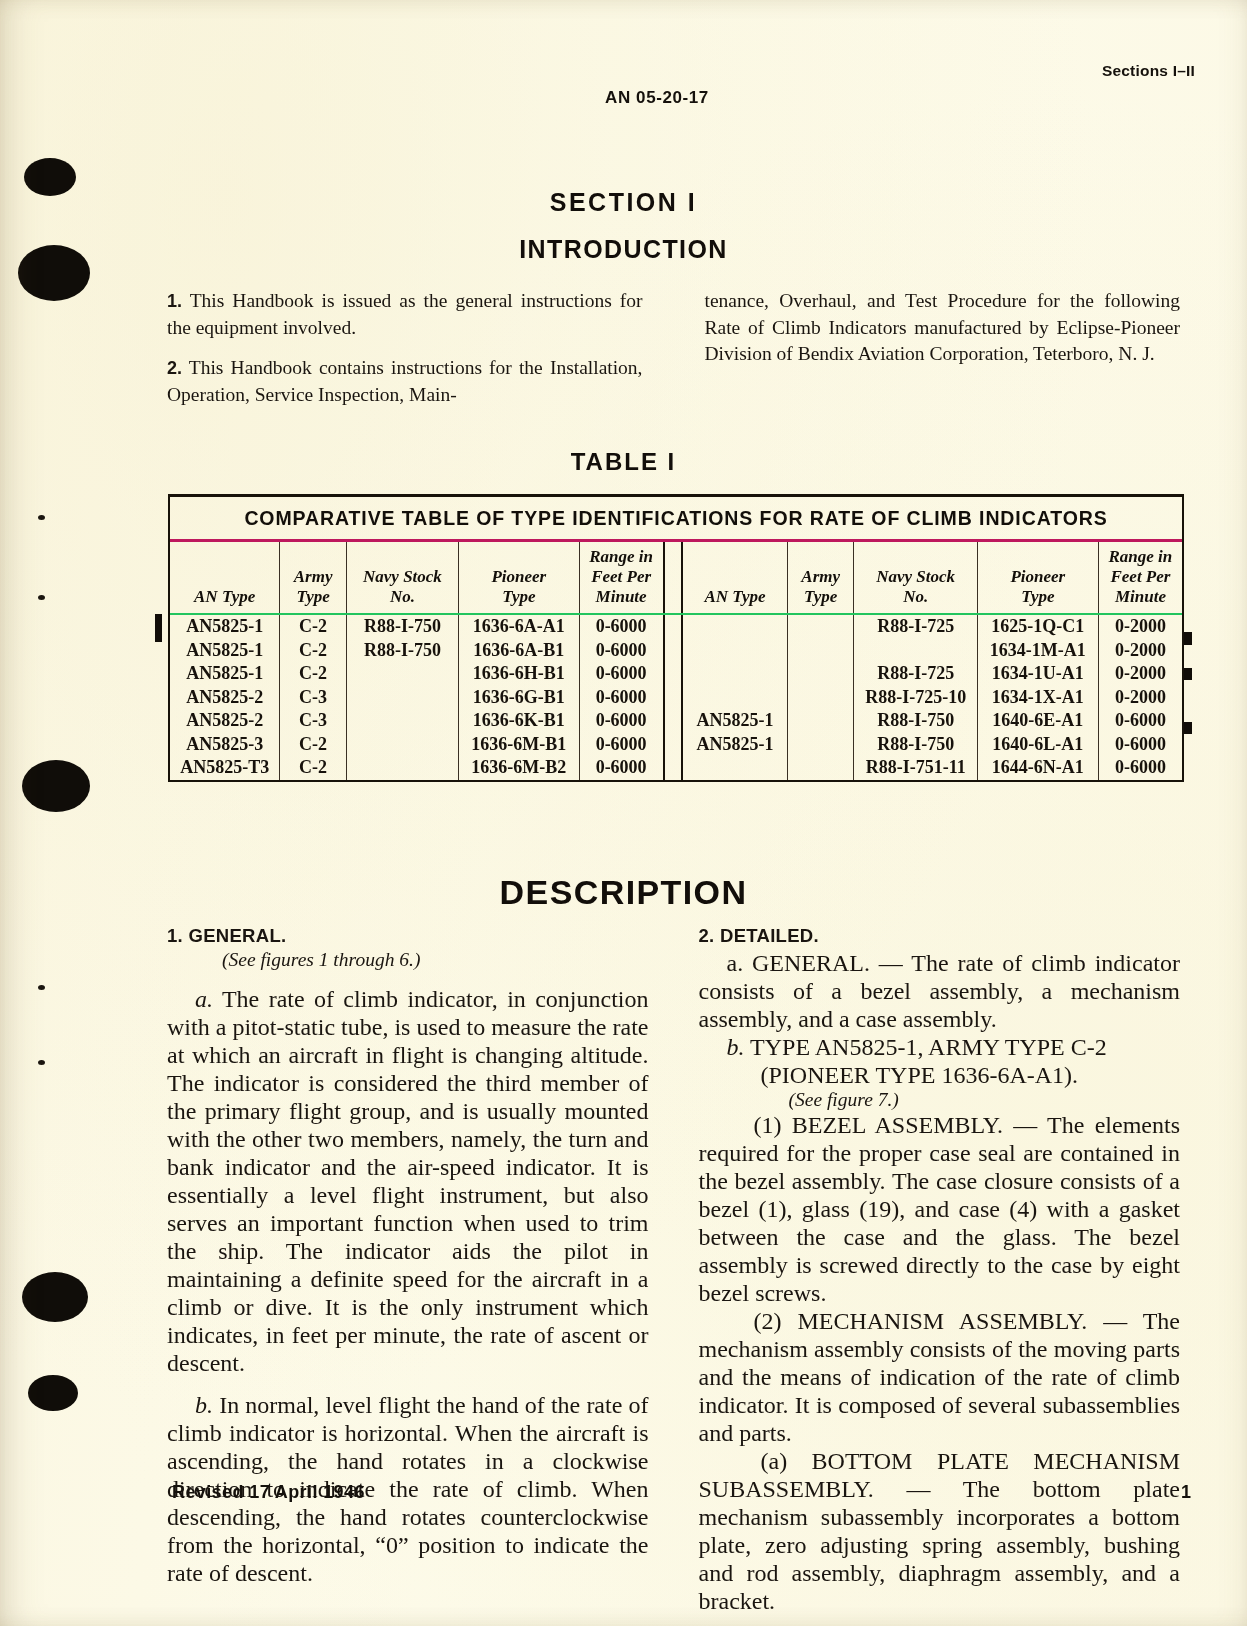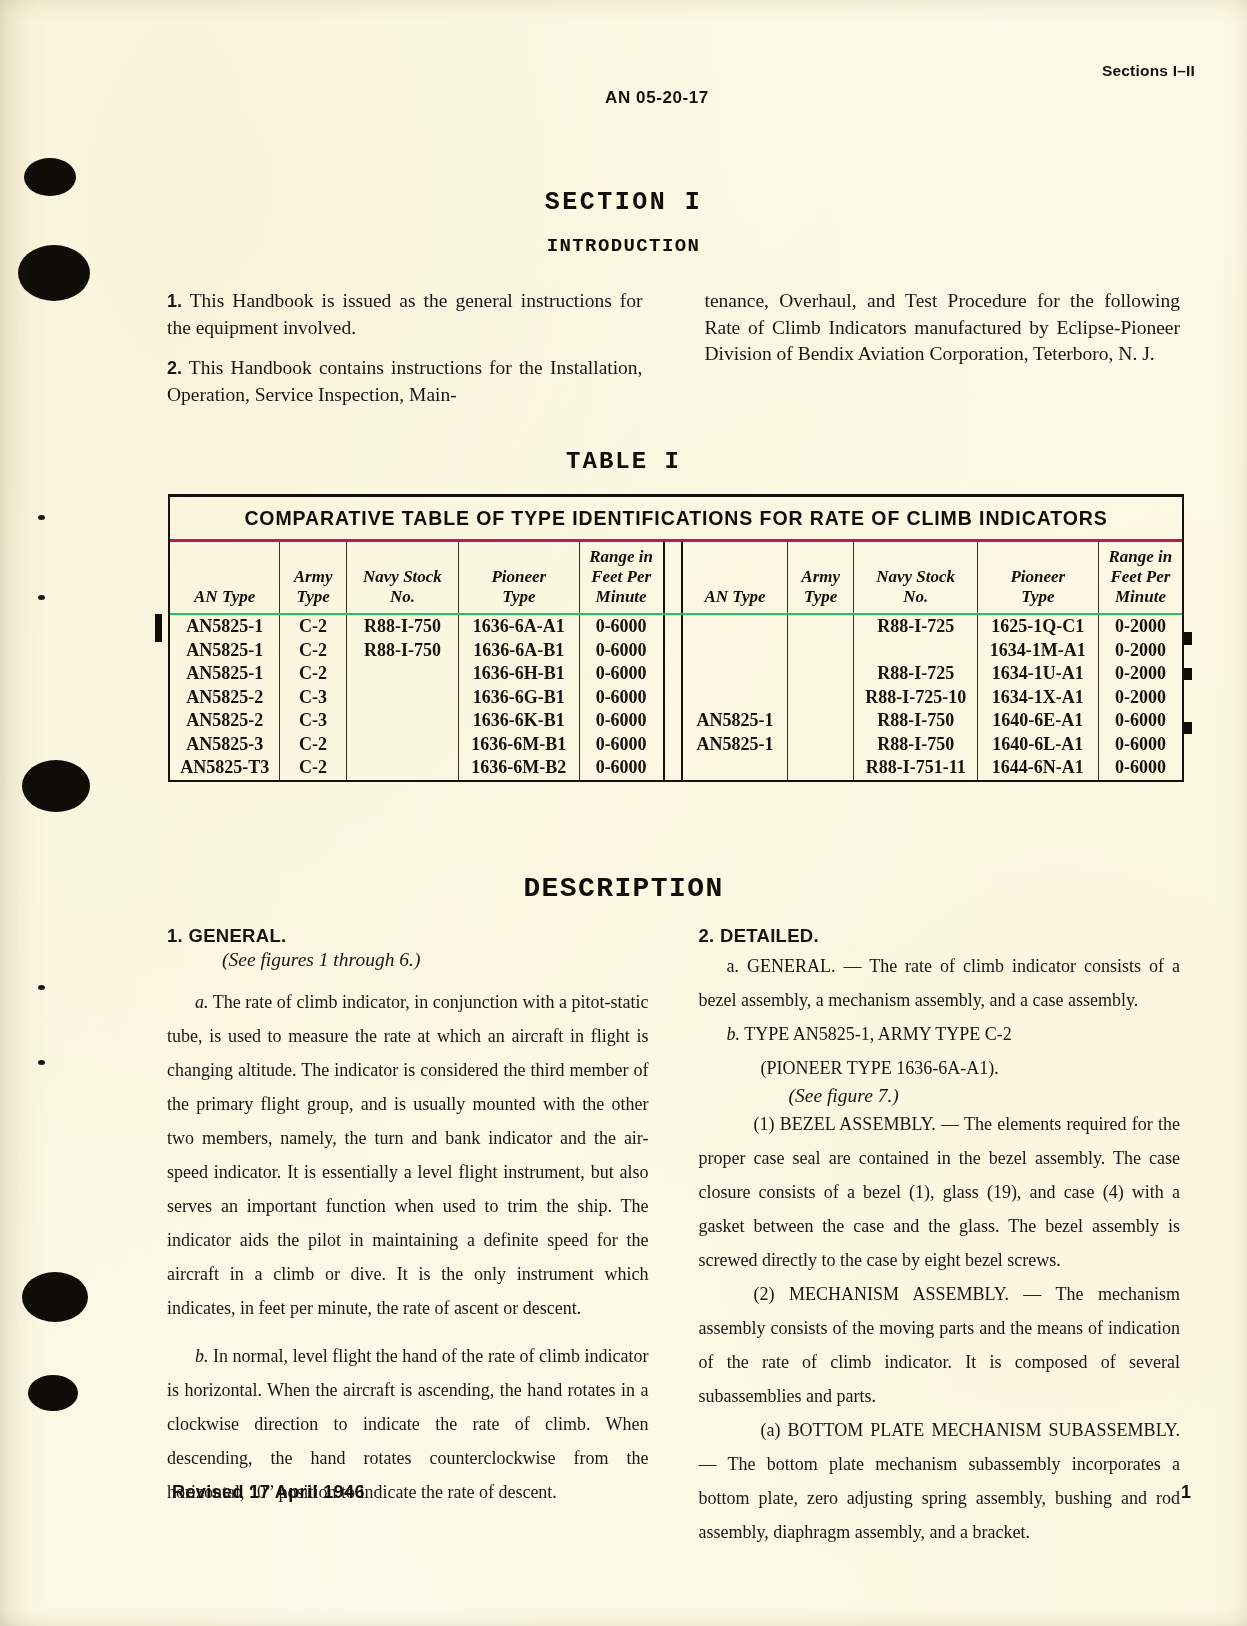--- a/index.html
+++ b/index.html
@@ -45,29 +45,29 @@
   .doc-number{
     position:absolute;left:605px;top:88px;
     font-family:"Liberation Sans", sans-serif;
     font-weight:bold;font-size:17px;letter-spacing:.6px;
     color:#15110c;
   }
 
   
   .head-big{
     position:absolute;width:100%;text-align:center;
-    font-family:Liberation Mono, monospace;
+    font-family:Liberation Sans, sans-serif;
     font-weight:bold;color:#120e0a;
     letter-spacing:1.2px;
   }
   #sec1-title{top:188px;font-size:25px;letter-spacing:2.5px;}
-  #sec1-sub  {top:235px;font-size:19px;letter-spacing:1.4px;}
+  #sec1-sub  {top:235px;font-size:25px;letter-spacing:1.4px;}
   #table-title{top:448px;font-size:24px;letter-spacing:2px;}
   #sec2-title{top:826px;font-size:25px;letter-spacing:2.5px;}
-  #sec2-sub  {top:873px;font-size:28px;letter-spacing:1.4px;}
+  #sec2-sub  {top:873px;font-size:34px;letter-spacing:1.4px;}
 
   
   .intro{
     position:absolute;left:167px;top:288px;width:1013px;
     display:flex;gap:62px;
   }
   .intro-col{width:482px;}
   .intro p{
     margin:0 0 14px 0;
     font-size:19.5px;line-height:26.5px;
@@ -125,21 +125,21 @@
   
   .regmark{position:absolute;background:#110d08;}
 
   
   .body2{
     position:absolute;left:167px;top:925px;width:1013px;
     display:flex;gap:50px;
   }
   .b-col{width:482px;}
   .b-col p{
-    margin:0;font-size:18px;line-height:34px;
+    margin:0;font-size:24px;line-height:28px;
     text-align:justify;text-align-last:left;
     -webkit-hyphens:none;hyphens:none;
   }
   .b-col p.ind{text-indent:28px;}
   .b-col p.gap{margin-top:14px;}
   .hd-sans{
     font-family:"Liberation Sans", sans-serif;
     font-weight:bold;font-size:18.5px;letter-spacing:.3px;
     margin:0 0 2px 0;
   }

